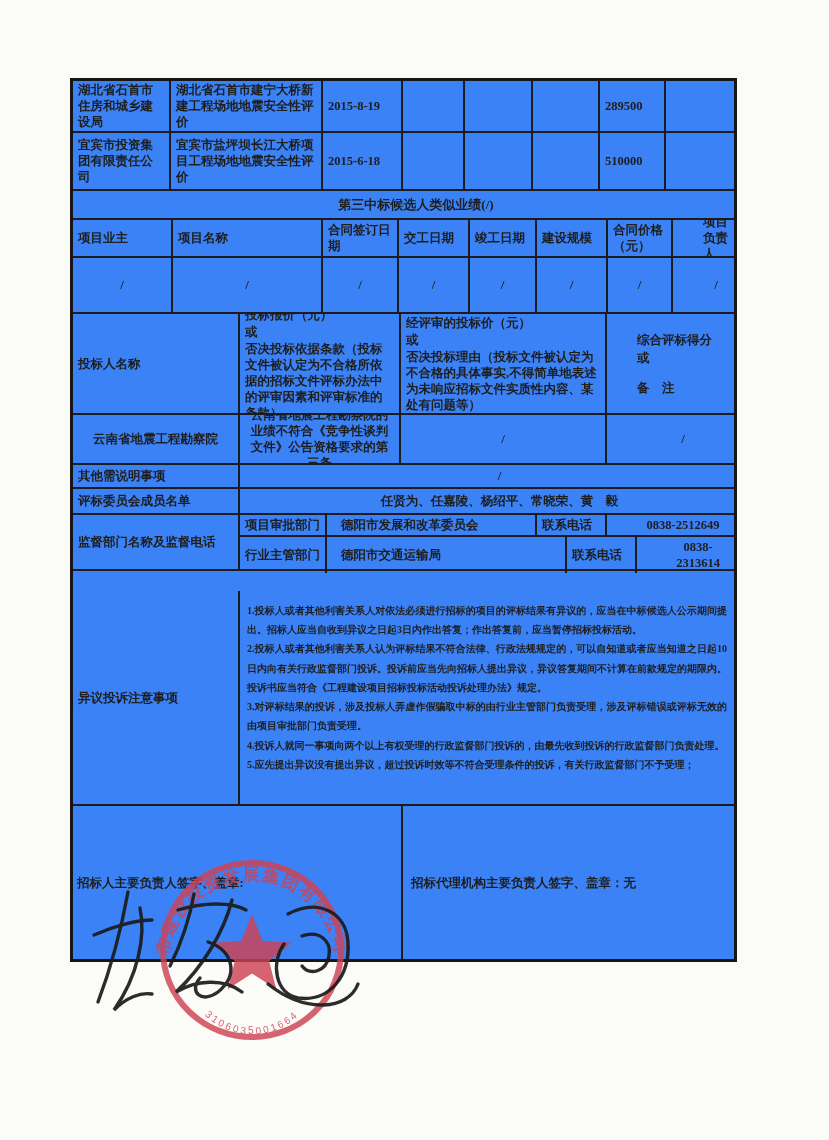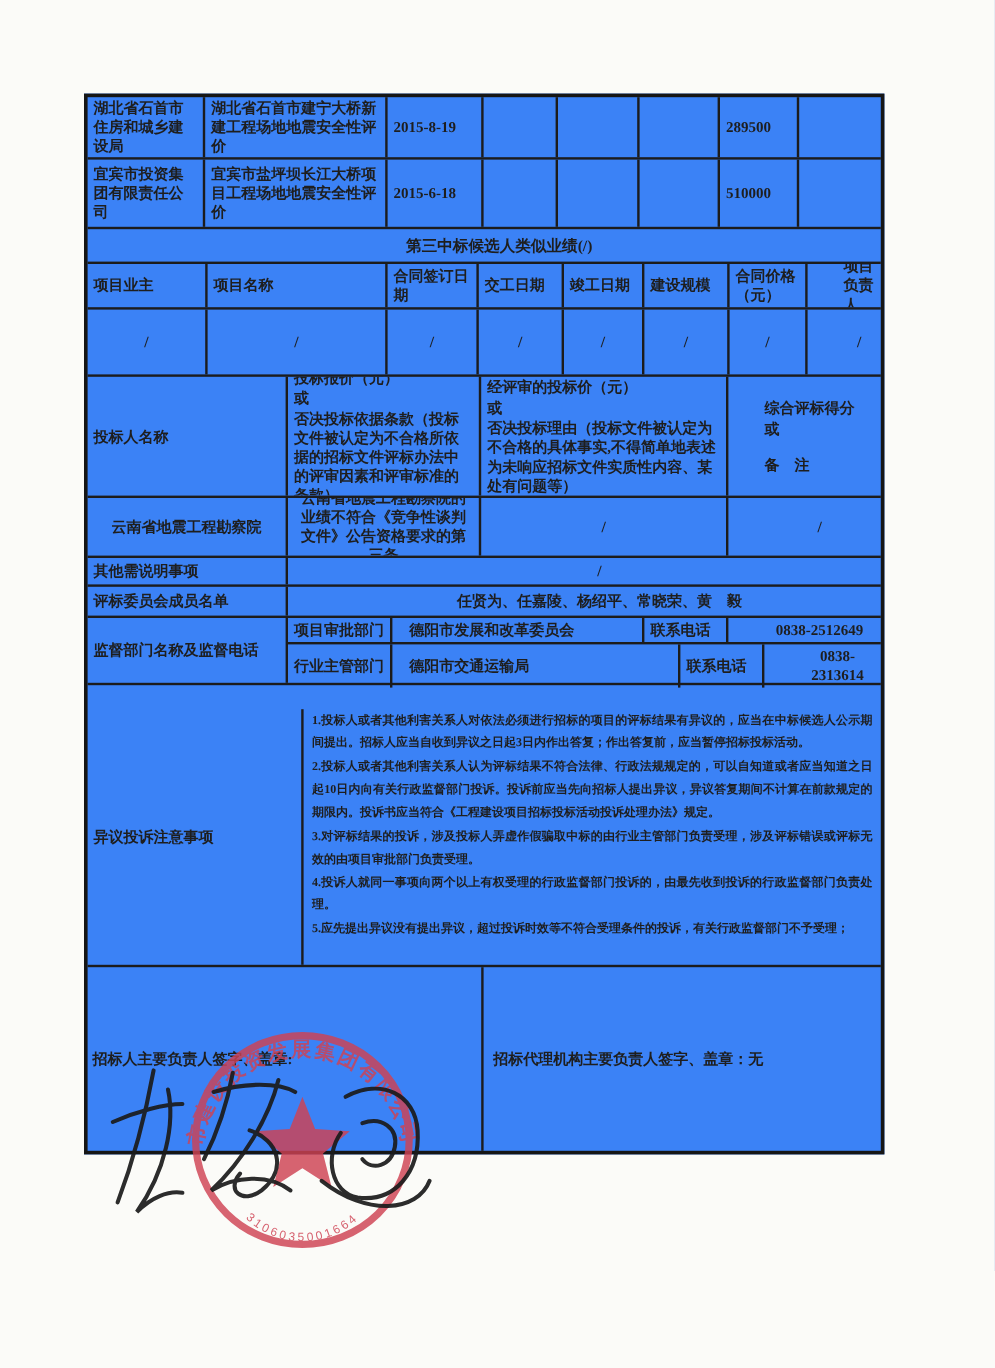--- a/index.html
+++ b/index.html
@@ -246,21 +246,21 @@
               <span>联系电话</span>
             </div>
           <div class="cell c-center" style="flex:1;">
               <span>0838-2313614</span>
             </div>
         </div>
       </div>
     </div>
 
     <div class="row" style="height:235px;">
-      <div class="cell c-left" style="width:180px;margin-top:20px;">
+      <div class="cell c-left" style="width:167px;margin-top:20px;">
           <span>异议投诉注意事项</span>
         </div>
       <div class="cell c-left c-top objection-text" style="flex:1;padding:4px 7px;">
         <p>1.投标人或者其他利害关系人对依法必须进行招标的项目的评标结果有异议的，应当在中标候选人公示期间提出。招标人应当自收到异议之日起3日内作出答复；作出答复前，应当暂停招标投标活动。</p>
         <p>2.投标人或者其他利害关系人认为评标结果不符合法律、行政法规规定的，可以自知道或者应当知道之日起10日内向有关行政监督部门投诉。投诉前应当先向招标人提出异议，异议答复期间不计算在前款规定的期限内。投诉书应当符合《工程建设项目招标投标活动投诉处理办法》规定。</p>
         <p>3.对评标结果的投诉，涉及投标人弄虚作假骗取中标的由行业主管部门负责受理，涉及评标错误或评标无效的由项目审批部门负责受理。</p>
         <p>4.投诉人就同一事项向两个以上有权受理的行政监督部门投诉的，由最先收到投诉的行政监督部门负责处理。</p>
         <p>5.应先提出异议没有提出异议，超过投诉时效等不符合受理条件的投诉，有关行政监督部门不予受理；</p>
 
       </div>

